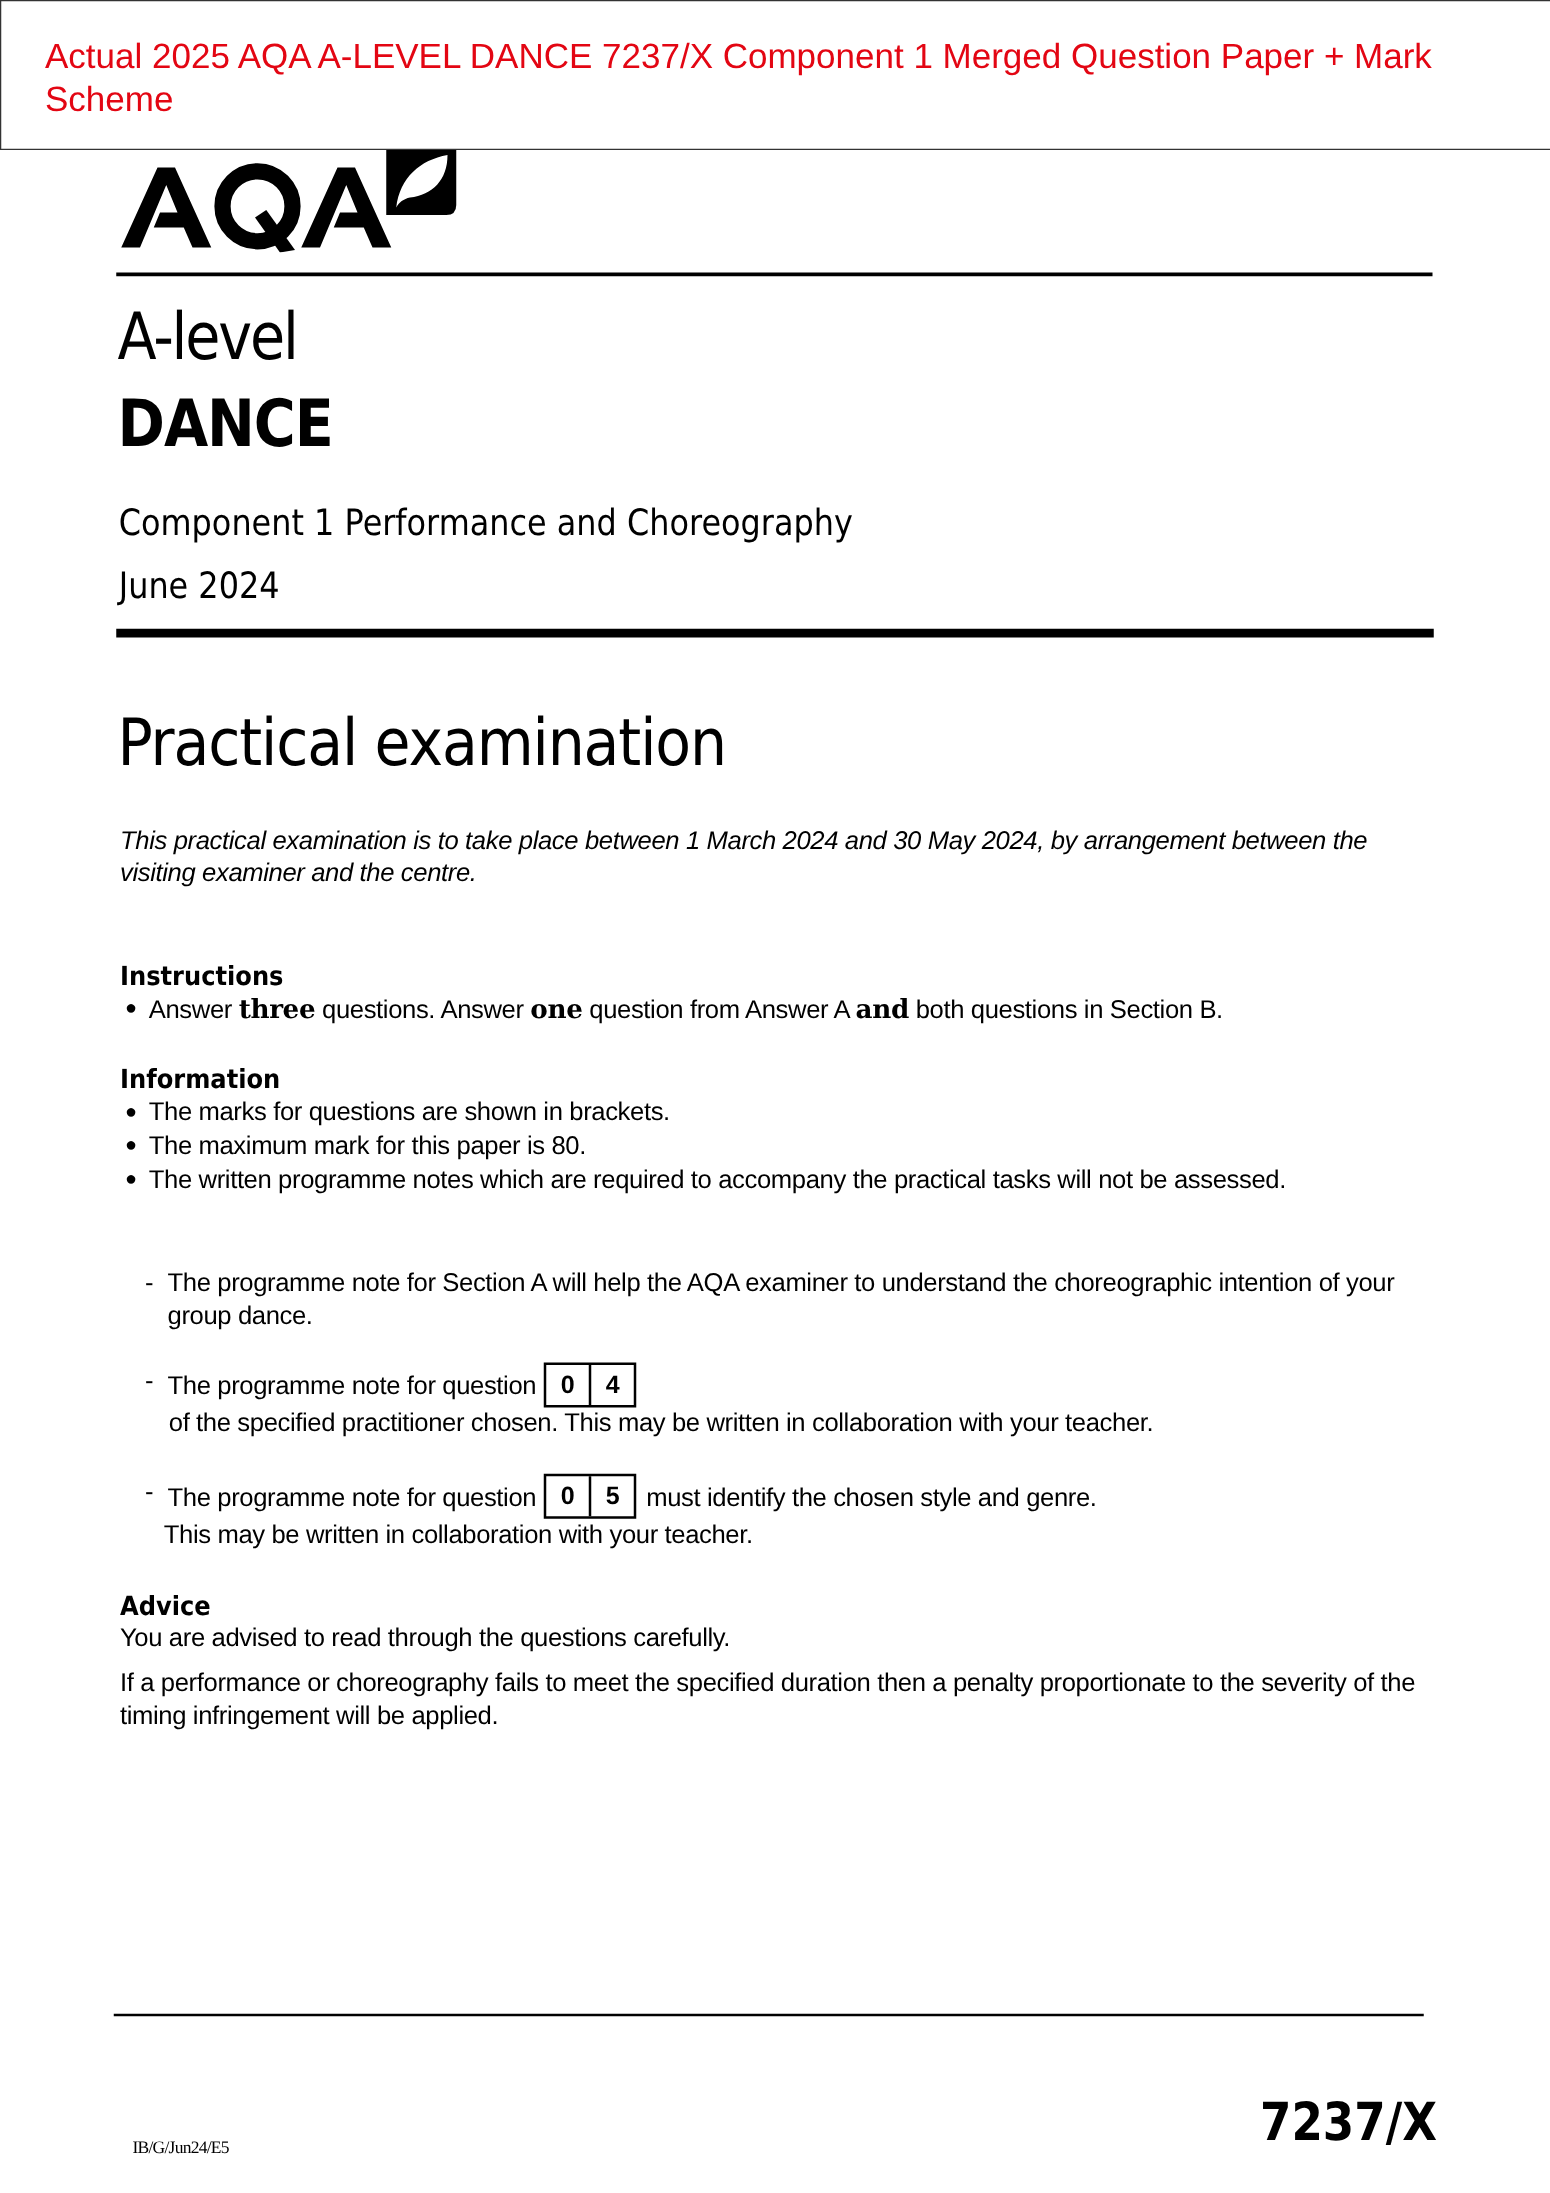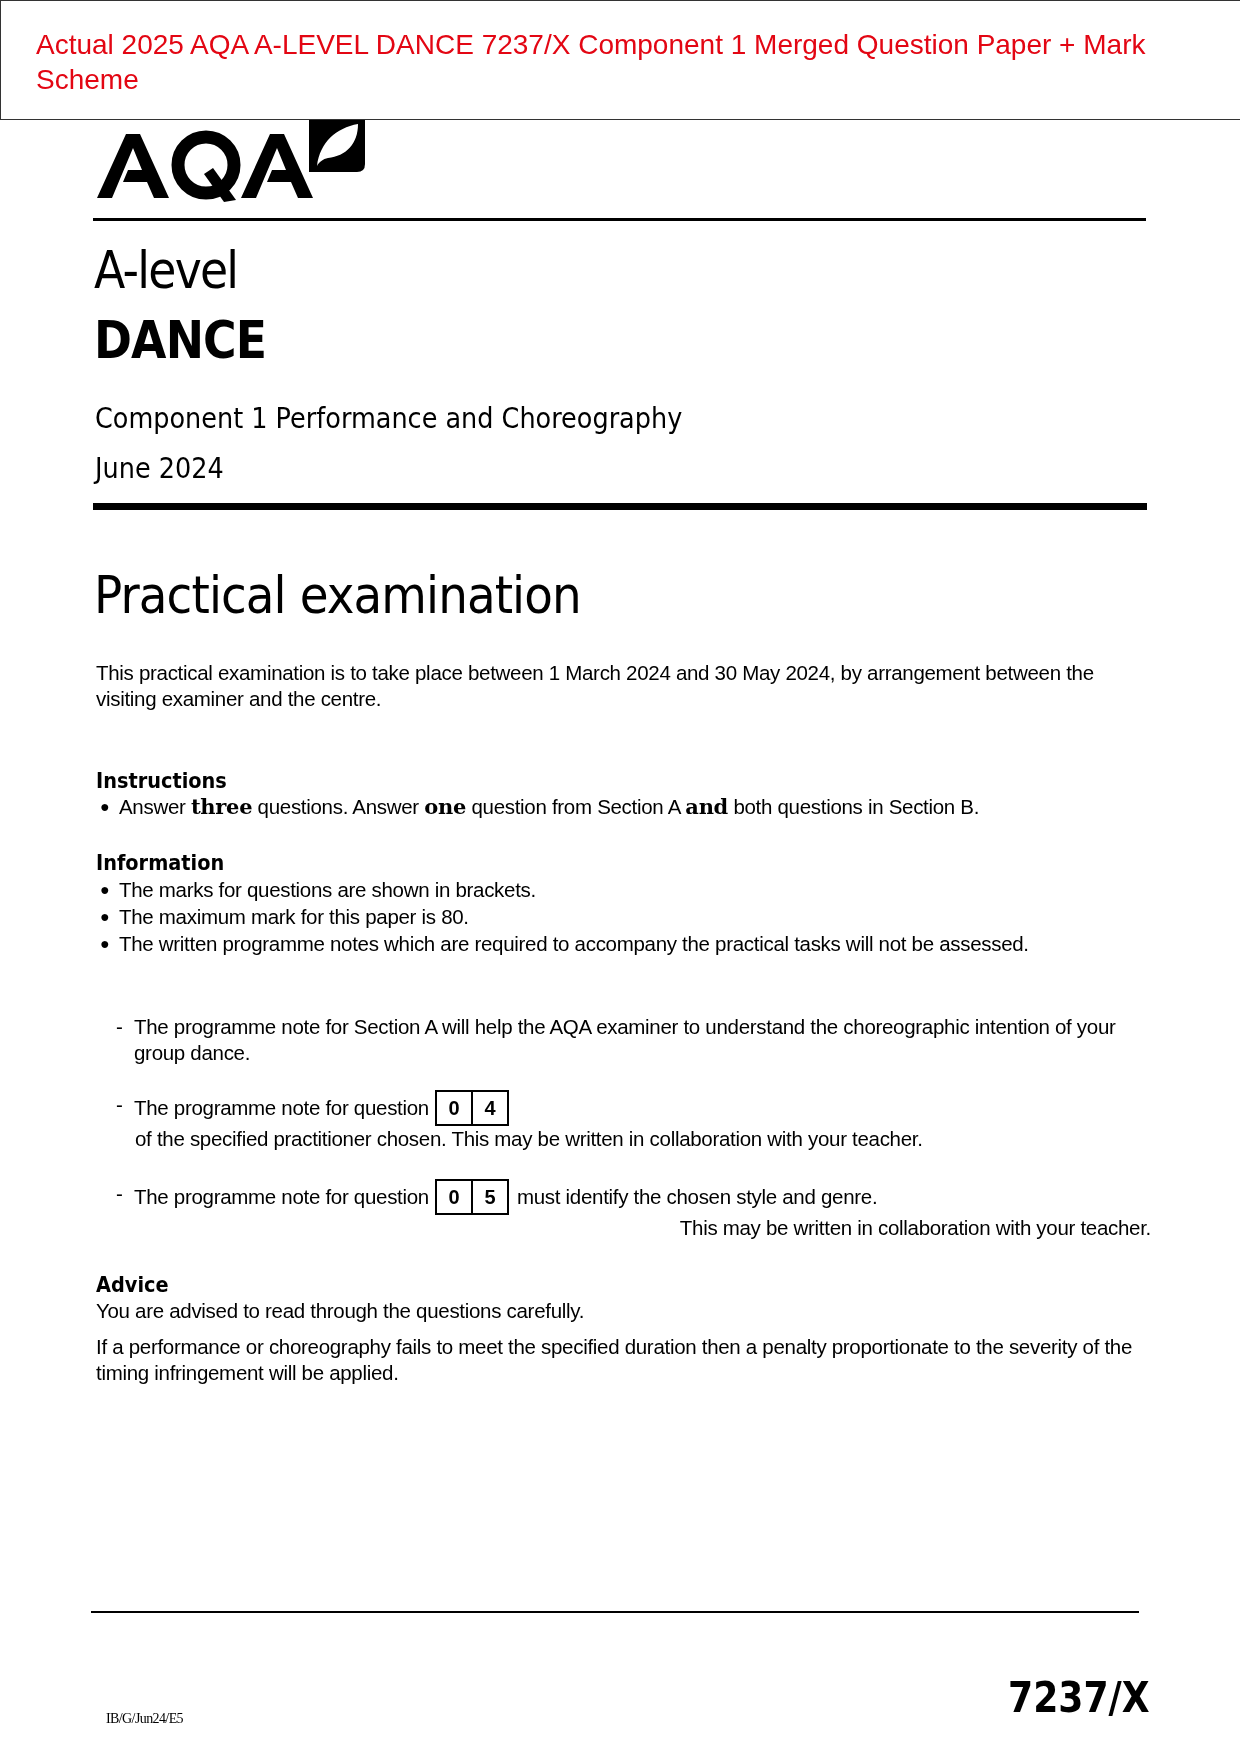--- a/index.html
+++ b/index.html
@@ -59,26 +59,26 @@
 
 <div class="abs title-light">A-level</div>
 <div class="abs title-bold">DANCE</div>
 <div class="abs subtitle" style="top:400px;">Component 1  Performance and Choreography</div>
 <div class="abs subtitle" style="top:450px;">June 2024</div>
 
 <div class="abs rule-thick"></div>
 
 <div class="abs exam-title">Practical examination</div>
 
-<div class="abs para body" style="top:660px;">This practical examination is to take place between 1 March 2024 and 30 May 2024, by arrangement between the visiting examiner and the centre.</div>
+<div class="abs para body" style="top:660px;font-style:italic;">This practical examination is to take place between 1 March 2024 and 30 May 2024, by arrangement between the visiting examiner and the centre.</div>
 
 <div class="abs heading" style="top:768px;">Instructions</div>
 <div class="abs bullet-row body" style="top:794px;">
   <span class="bullet-dot">●</span>
-  <span class="bullet-text"><span>Answer </span><span class="b">three</span><span> questions.  Answer </span><span class="b">one</span><span> question from Section A </span><span class="b">and</span><span> both questions in Section B.</span></span>
+  <span class="bullet-text"><span>Answer </span><span class="b">three</span><span> questions.  Answer </span><span class="b">one</span><span> question from Answer A </span><span class="b">and</span><span> both questions in Section B.</span></span>
 </div>
 
 <div class="abs heading" style="top:850px;">Information</div>
 <div class="abs bullet-row body" style="top:877px;">
   <span class="bullet-dot">●</span>
   <span class="bullet-text">The marks for questions are shown in brackets.</span>
 </div>
 <div class="abs bullet-row body" style="top:904px;">
   <span class="bullet-dot">●</span>
   <span class="bullet-text">The maximum mark for this paper is 80.</span>
@@ -106,21 +106,21 @@
 
 <div class="abs dash-row body" style="top:1181px; width:1060px;">
   <span class="dash">-</span>
   <span class="dash-text">
     <span>The programme note for question</span><span class="qbox">
         <span class="qcell">0</span>
         <span class="qcell">5</span>
       </span><span>must identify the chosen style and genre.</span>
   </span>
 </div>
-<div class="abs body" style="left:131px; top:1215px; width:1020px;text-align:right;">This may be written in collaboration with your teacher.</div>
+<div class="abs body" style="left:131px; top:1215px; width:1020px;">This may be written in collaboration with your teacher.</div>
 
 <div class="abs heading" style="top:1272px;">Advice</div>
 <div class="abs para body" style="top:1298px;">You are advised to read through the questions carefully.</div>
 <div class="abs para body" style="top:1308px; width:1040px;margin-top:26px;">If a performance or choreography fails to meet the specified duration then a penalty proportionate to the severity of the timing infringement will be applied.</div>
 
 <div class="abs rule-foot"></div>
 <div class="abs footer-ref">IB/G/Jun24/E5</div>
 <div class="abs footer-code">7237/X</div>
 
 </body></html>

